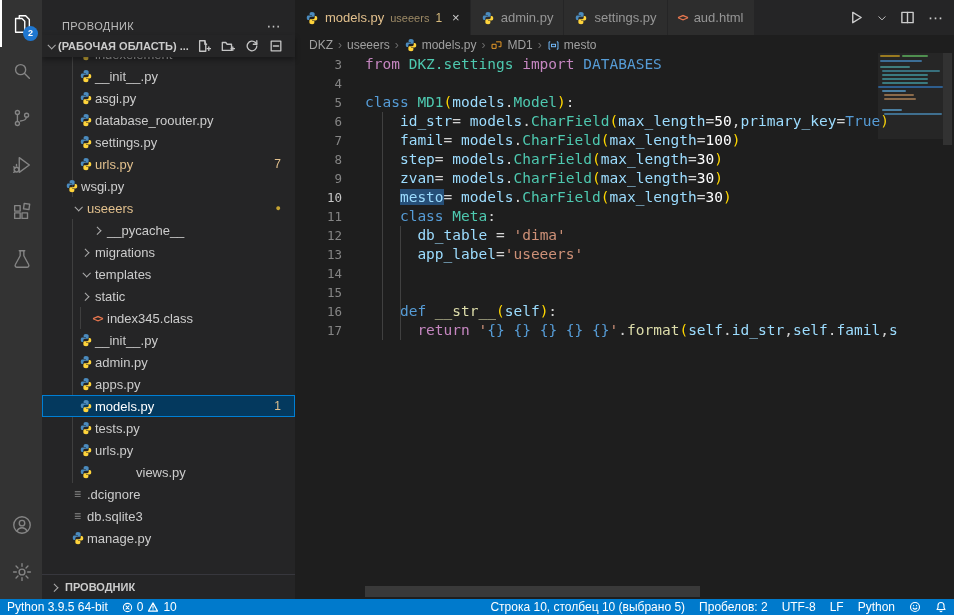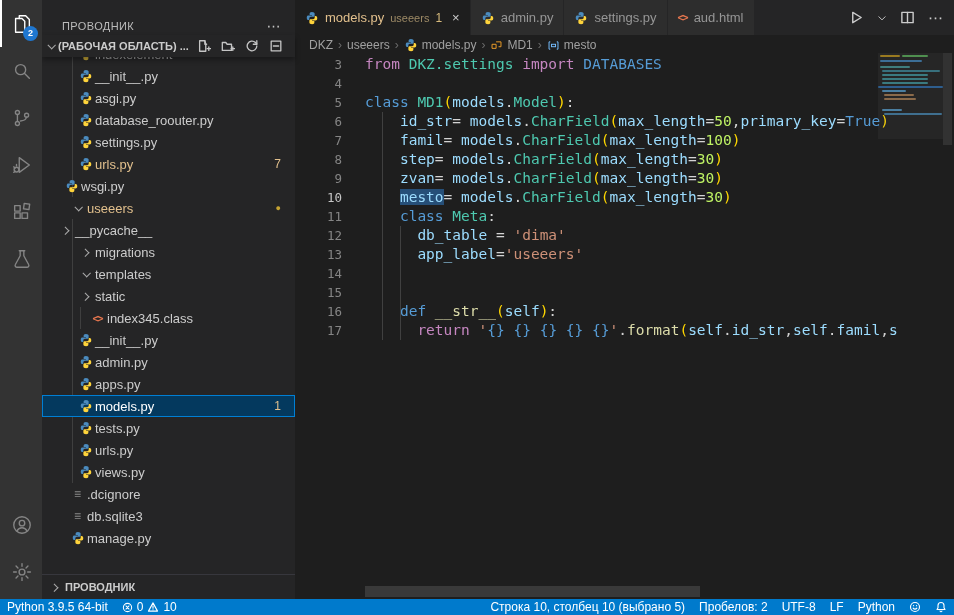--- a/index.html
+++ b/index.html
@@ -56,21 +56,21 @@
   .crumb{display:flex;align-items:center;gap:4px;cursor:pointer;white-space:nowrap}
   .csep{color:#6a6a6a}
 
   .codewrap{position:absolute;top:55px;left:0;right:0;overflow:hidden}
   .crow{display:flex;height:19px;cursor:text}
   .ln{width:47px;text-align:right;color:#858585;font:12.5px/19px "DejaVu Sans Mono",monospace;flex:none}
   .ln.on{color:#c6c6c6}
   .lc{margin-left:23px;font:14.5px/19px "DejaVu Sans Mono",monospace;white-space:pre;color:#d4d4d4}
   .cguide{position:absolute;width:1px;background:#404040}
   .tk-k{color:#c586c0}.tk-b{color:#569cd6}.tk-t{color:#4ec9b0}.tk-v{color:#9cdcfe}
-  .tk-n{color:#bef264}.tk-s{color:#ce9178}.tk-f{color:#dcdcaa}.tk-p{color:#d4d4d4}.tk-g{color:#ffd700}
+  .tk-n{color:#ffffff}.tk-s{color:#ce9178}.tk-f{color:#dcdcaa}.tk-p{color:#d4d4d4}.tk-g{color:#ffd700}
   .tksel{background:#264f78}
 
   .minimap{position:absolute;left:583px;top:53px;width:65px;height:86px;background:rgba(121,121,121,.10);cursor:pointer}
   .mbar{position:absolute;height:2px;border-radius:1px}
   .vsb{position:absolute;left:648px;top:53px;width:9px;height:92px;background:rgba(121,121,121,.22);cursor:pointer}
   .hsb{position:absolute;top:586px;left:70px;width:335px;height:11px;background:rgba(121,121,121,.30);cursor:pointer}
 
   
   .status{position:absolute;left:0;bottom:0;width:954px;height:16px;background:#007acc;color:#ffffff;display:flex;align-items:center;font-size:12px;z-index:6}
   .st-item{padding:0 7px;height:100%;display:flex;align-items:center;gap:4px;cursor:pointer;white-space:nowrap}
@@ -247,21 +247,21 @@
           </span>
           <span class="tlabel">wsgi.py</span>
         </div>
         <div class="trow" style="padding-left: 26px;">
           <span class="slot">
             <span class="chev down"></span>
           </span>
           <span class="tlabel mod">useeers</span>
           <span class="t-dot">●</span>
         </div>
-        <div class="trow" style="padding-left: 14px;">
+        <div class="trow" style="padding-left: 46px;">
           <span class="slot">
             <span class="chev right"></span>
           </span>
           <span class="tlabel">__pycache__</span>
         </div>
         <div class="trow" style="padding-left: 34px;">
           <span class="slot">
             <span class="chev right"></span>
           </span>
           <span class="tlabel">migrations</span>
@@ -332,21 +332,21 @@
         </div>
         <div class="trow" style="padding-left: 34px;">
           <span class="slot">
             <svg width="14" height="14" viewBox="0 0 16 16" xmlns="http://www.w3.org/2000/svg">
               <path fill="#4b8bbe" d="M7.9 1C6 1 5.3 1.9 5.3 2.9v1.6H8v.6H3.9C2.8 5.1 2 5.8 2 7.6s.8 2.6 1.8 2.6h1.1V8.7c0-1.1.9-2 1.9-2h2.7c.8 0 1.5-.7 1.5-1.5V2.9C11 1.9 9.9 1 7.9 1z"></path>
               <path fill="#ffd43b" d="M8.1 15c1.9 0 2.6-.9 2.6-1.9v-1.6H8v-.6h4.1c1.1 0 1.9-.7 1.9-2.5s-.8-2.6-1.8-2.6h-1.1v1.5c0 1.1-.9 2-1.9 2H6.5c-.8 0-1.5.7-1.5 1.5v2.3C5 14.1 6.1 15 8.1 15z"></path>
             </svg>
           </span>
           <span class="tlabel">urls.py</span>
         </div>
-        <div class="trow" style="padding-left: 34px;">
+        <div class="trow" style="padding-left: 34px; gap: 41px;">
           <span class="slot">
             <svg width="14" height="14" viewBox="0 0 16 16" xmlns="http://www.w3.org/2000/svg">
               <path fill="#4b8bbe" d="M7.9 1C6 1 5.3 1.9 5.3 2.9v1.6H8v.6H3.9C2.8 5.1 2 5.8 2 7.6s.8 2.6 1.8 2.6h1.1V8.7c0-1.1.9-2 1.9-2h2.7c.8 0 1.5-.7 1.5-1.5V2.9C11 1.9 9.9 1 7.9 1z"></path>
               <path fill="#ffd43b" d="M8.1 15c1.9 0 2.6-.9 2.6-1.9v-1.6H8v-.6h4.1c1.1 0 1.9-.7 1.9-2.5s-.8-2.6-1.8-2.6h-1.1v1.5c0 1.1-.9 2-1.9 2H6.5c-.8 0-1.5.7-1.5 1.5v2.3C5 14.1 6.1 15 8.1 15z"></path>
             </svg>
           </span>
           <span class="tlabel">views.py</span>
         </div>
         <div class="trow" style="padding-left: 26px;">
           <span class="slot">

